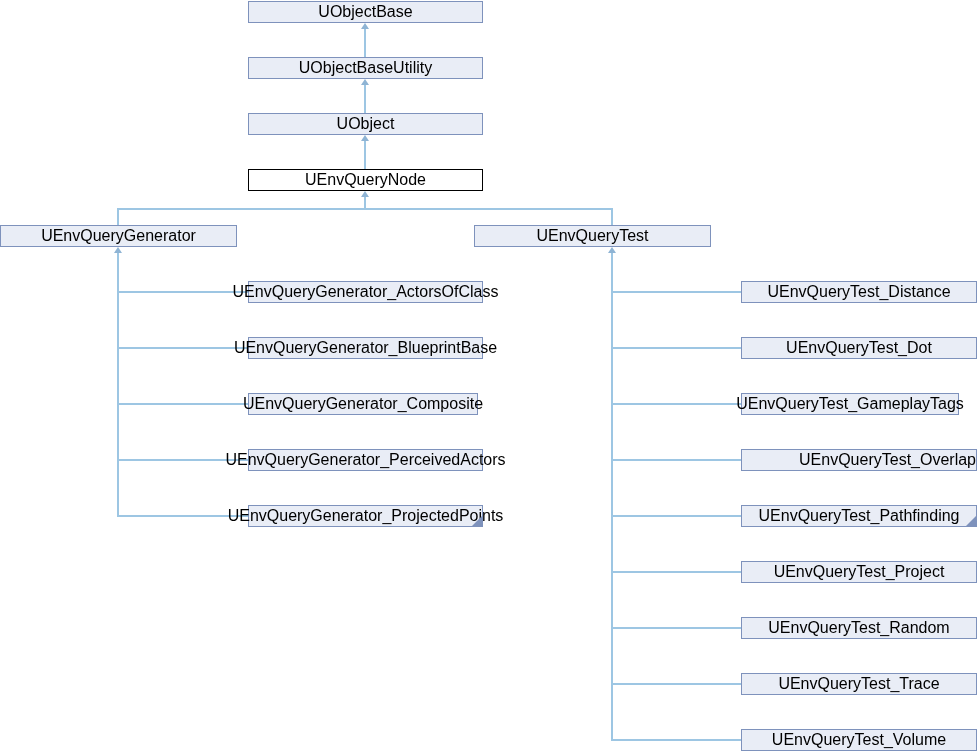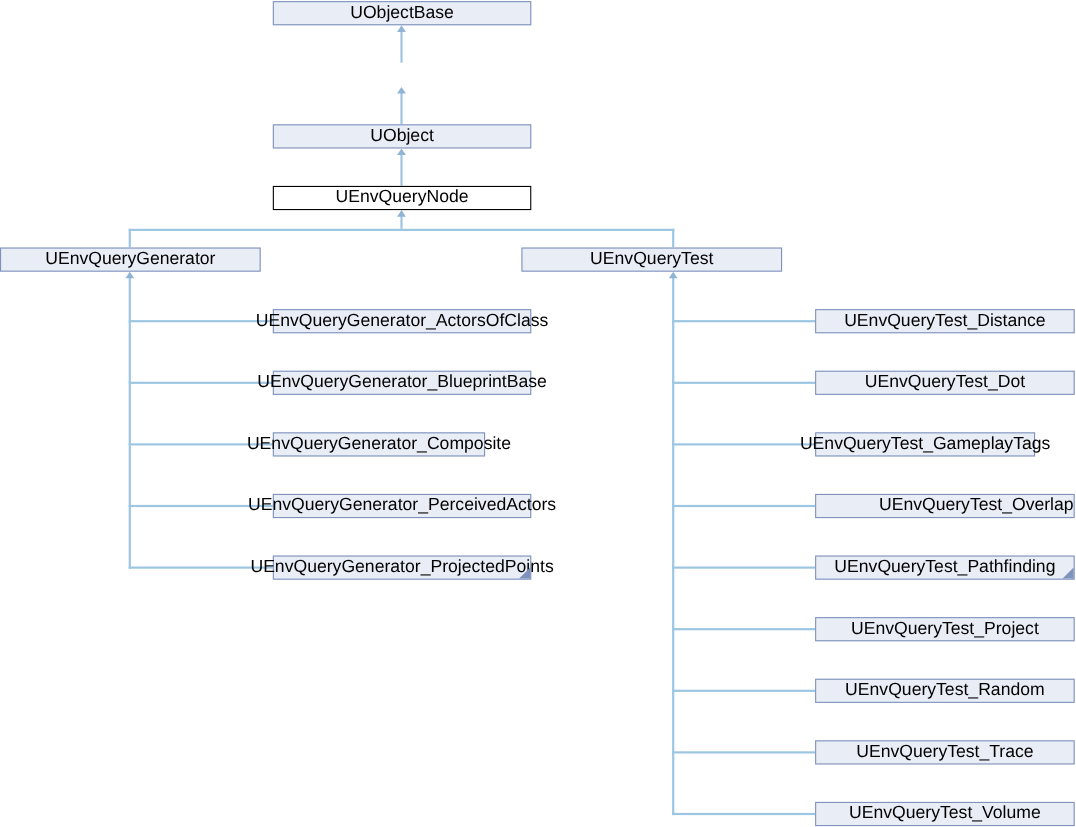--- a/index.html
+++ b/index.html
@@ -79,55 +79,58 @@
     <div class="line" style="left: 611px; top: 739px; width: 130px; height: 2px;"></div>
     <div class="arrow" style="left: 361px; top: 23px;"></div>
     <div class="arrow" style="left: 361px; top: 79px;"></div>
     <div class="arrow" style="left: 361px; top: 135px;"></div>
     <div class="arrow" style="left: 361px; top: 191px;"></div>
     <div class="arrow" style="left: 114px; top: 247px;"></div>
     <div class="arrow" style="left: 608px; top: 247px;"></div>
     <div class="node" style="left: 248px; top: 1px; width: 235px; height: 22px;">
       <span>UObjectBase</span>
     </div>
+    <div class="node" style="left: 248px; top: 57px; width: 235px; height: 22px;">
+      <span>UObjectBaseUtility</span>
+    </div>
     <div class="node" style="left: 248px; top: 113px; width: 235px; height: 22px;">
       <span>UObject</span>
     </div>
     <div class="node highlight" style="left: 248px; top: 169px; width: 235px; height: 22px;">
       <span>UEnvQueryNode</span>
     </div>
     <div class="node" style="left: 0px; top: 225px; width: 237px; height: 22px;">
       <span>UEnvQueryGenerator</span>
     </div>
     <div class="node" style="left: 474px; top: 225px; width: 237px; height: 22px;">
       <span>UEnvQueryTest</span>
     </div>
     <div class="node" style="left: 248px; top: 281px; width: 235px; height: 22px;">
       <span>UEnvQueryGenerator_ActorsOfClass</span>
     </div>
     <div class="node" style="left: 248px; top: 337px; width: 235px; height: 22px;">
       <span>UEnvQueryGenerator_BlueprintBase</span>
     </div>
-    <div class="node" style="left: 248px; top: 393px; width: 193px; height: 22px;">
+    <div class="node" style="left: 248px; top: 393px; width: 230px; height: 22px;">
       <span>UEnvQueryGenerator_Composite</span>
     </div>
     <div class="node" style="left: 248px; top: 449px; width: 235px; height: 22px;">
       <span>UEnvQueryGenerator_PerceivedActors</span>
     </div>
     <div class="node" style="left: 248px; top: 505px; width: 235px; height: 22px;">
       <span>UEnvQueryGenerator_ProjectedPoints</span>
       <span class="fold"></span>
     </div>
     <div class="node" style="left: 741px; top: 281px; width: 236px; height: 22px;">
       <span>UEnvQueryTest_Distance</span>
     </div>
     <div class="node" style="left: 741px; top: 337px; width: 236px; height: 22px;">
       <span>UEnvQueryTest_Dot</span>
     </div>
-    <div class="node" style="left: 741px; top: 393px; width: 200px; height: 22px;">
+    <div class="node" style="left: 741px; top: 393px; width: 218px; height: 22px;">
       <span>UEnvQueryTest_GameplayTags</span>
     </div>
     <div class="node" style="left: 741px; top: 449px; width: 236px; height: 22px; justify-content: flex-end;">
       <span>UEnvQueryTest_Overlap</span>
     </div>
     <div class="node" style="left: 741px; top: 505px; width: 236px; height: 22px;">
       <span>UEnvQueryTest_Pathfinding</span>
       <span class="fold"></span>
     </div>
     <div class="node" style="left: 741px; top: 561px; width: 236px; height: 22px;">

